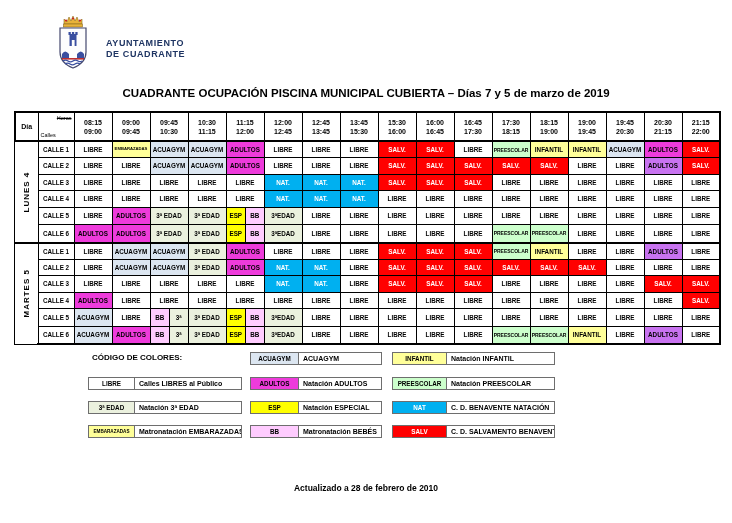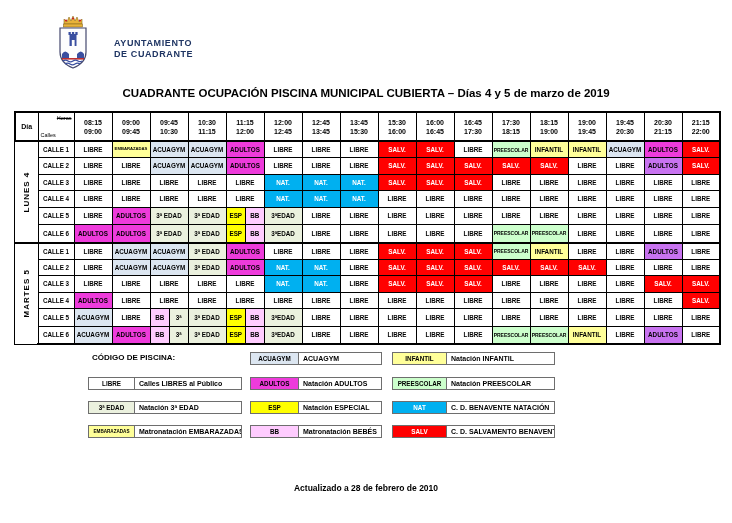--- a/index.html
+++ b/index.html
@@ -1,21 +1,21 @@
 <!DOCTYPE html>
 <html><head>
 <meta charset="utf-8">
 <style>
   html,body{margin:0;padding:0;}
   body{
     width:732px;height:523px;background:#ffffff;position:relative;overflow:hidden;
     font-family:"Liberation Sans", sans-serif;color:#000;
   }
   .brand{position:absolute;left:56px;top:14px;display:flex;align-items:flex-start;}
-  .brand-text{margin-left:24px;margin-top:24px;color:#1F3563;font-weight:bold;
+  .brand-text{margin-left:16px;margin-top:24px;color:#1F3563;font-weight:bold;
     font-size:9px;letter-spacing:0.6px;line-height:11px;}
   .page-title{position:absolute;top:87px;left:0;width:732px;text-align:center;
     font-weight:bold;font-size:11.5px;}
   table.sched{position:absolute;left:14px;top:111px;border-collapse:collapse;table-layout:fixed;
     border:2px solid #000;}
   table.sched th, table.sched td{border:1px solid #000;padding:0;text-align:center;
     overflow:hidden;white-space:nowrap;}
   table.sched thead th{height:27px;font-size:7px;font-weight:bold;background:#fff;}
   table.sched thead{border-bottom:2px solid #000;}
   tr.day-sep{border-top:2px solid #000;}
@@ -73,21 +73,21 @@
       <path d="M7 47 q2.5 -1.6 5 0 q2.5 1.6 5 0 q2.5 -1.6 5 0 q2 1.3 4 0" fill="none" stroke="#3A4FA0" stroke-width="1.3"></path>
       <path d="M9 50 q2.5 -1.6 5 0 q2.5 1.6 5 0 q2.5 -1.6 5 0" fill="none" stroke="#3A4FA0" stroke-width="1.3"></path>
     </g>
   </svg>
   <div class="brand-text">
     <div>AYUNTAMIENTO</div>
     <div>DE CUADRANTE</div>
   </div>
 </div>
 
-<div class="page-title">CUADRANTE OCUPACIÓN PISCINA MUNICIPAL CUBIERTA – Días 4 y 5 de marzo de 2019</div>
+<div class="page-title">CUADRANTE OCUPACIÓN PISCINA MUNICIPAL CUBIERTA – Días 7 y 5 de marzo de 2019</div>
 
 <table class="sched">
   <colgroup id="sched-cols">
       <col class="col-day">
       <col class="col-lane">
       <col class="col-t">
       <col class="col-t">
       <col class="col-t">
       <col class="col-t">
       <col class="col-t">
@@ -451,21 +451,21 @@
         <td class="cell sz10" style="background: rgb(204, 255, 204); color: rgb(0, 0, 0);">PREESCOLAR</td>
         <td class="cell" style="background: rgb(255, 255, 153); color: rgb(0, 0, 0);">INFANTIL</td>
         <td class="cell" style="background: rgb(255, 255, 255); color: rgb(0, 0, 0);">LIBRE</td>
         <td class="cell" style="background: rgb(200, 115, 240); color: rgb(0, 0, 0);">ADULTOS</td>
         <td class="cell" style="background: rgb(255, 255, 255); color: rgb(0, 0, 0);">LIBRE</td>
       </tr>
     </tbody>
 </table>
 
 <div id="legend">
-    <div class="legend-title" style="left: 92px; top: 353px;">CÓDIGO DE PISCINA:</div>
+    <div class="legend-title" style="left: 92px; top: 353px;">CÓDIGO DE COLORES:</div>
     <div class="legend-box" style="left: 88px; top: 377px;">
       <div class="legend-swatch" style="width: 46px; background: rgb(255, 255, 255); color: rgb(0, 0, 0);">LIBRE</div>
       <div class="legend-desc" style="width: 106px;">Calles LIBRES al Público</div>
     </div>
     <div class="legend-box" style="left: 88px; top: 401px;">
       <div class="legend-swatch" style="width: 46px; background: rgb(235, 241, 222); color: rgb(0, 0, 0);">3ª  EDAD</div>
       <div class="legend-desc" style="width: 106px;">Natación 3ª EDAD</div>
     </div>
     <div class="legend-box" style="left: 88px; top: 425px;">
       <div class="legend-swatch" style="width: 46px; background: rgb(255, 255, 153); color: rgb(0, 0, 0); font-size: 4.6px;">EMBARAZADAS</div>

